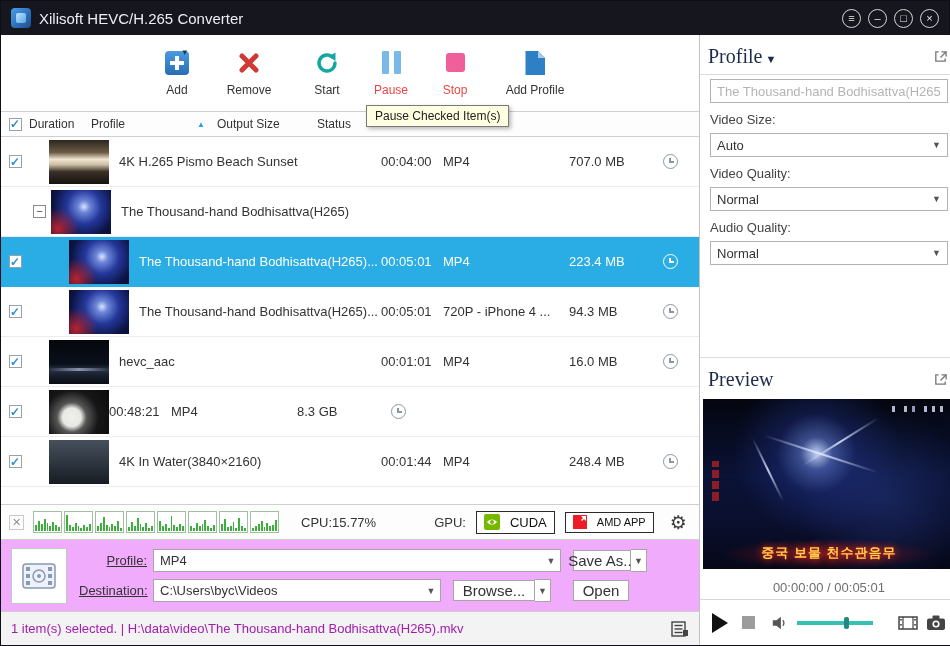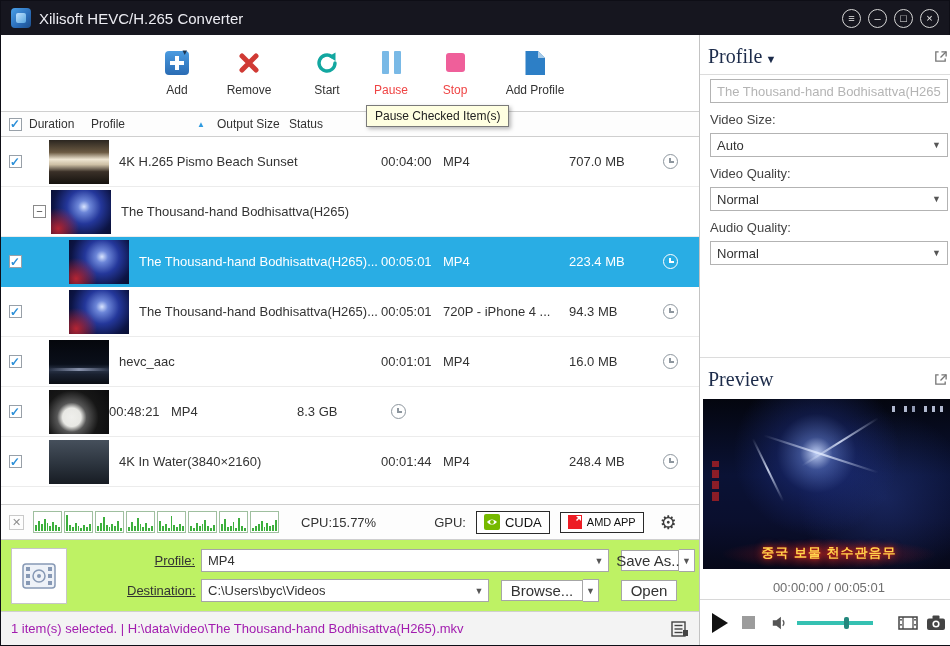--- a/index.html
+++ b/index.html
@@ -41,21 +41,21 @@
   
   .tooltip { position:absolute; left:365px; top:70px; z-index:60; background:#ffffe1; border:1px solid #7a7a7a;
              padding:3px 8px; font-size:12px; color:#222; box-shadow:2px 2px 4px rgba(0,0,0,.28); white-space:nowrap; }
 
   
   .thead { height:26px; flex:none; display:flex; align-items:center; font-size:12px; color:#333;
            border-top:1px solid #cfcfcf; border-bottom:1px solid #cfcfcf; position:relative; background:#fdfdfd; }
   .h-check { width:28px; display:flex; justify-content:center; }
   .h-name { flex:1; padding-left:2px; }
   .h-dur { width:62px; } .h-prof { width:126px; }
-  .h-size { width:72px; } .h-status { width:58px; }
+  .h-size { width:72px; } .h-status { width:58px;margin-left:28px; }
   .sortmark { position:absolute; left:196px; top:8px; font-size:8px; color:#2f9be0; }
 
   .tbody { flex:1; min-height:0; overflow:hidden; background:#fff; }
   .trow { height:50px; display:flex; align-items:center; border-bottom:1px solid #ececec; font-size:13px; color:#333; }
   .c-check { width:28px; flex:none; display:flex; justify-content:center; }
   .checkbox { width:13px; height:13px; border:1px solid #98a0a8; background:#fff; display:inline-flex;
               align-items:center; justify-content:center; cursor:pointer; }
   .checkbox.checked::after { content:"✓"; color:#2b8fd8; font-size:12px; font-weight:bold; line-height:1; }
   .group-toggle { display:none; width:13px; height:13px; flex:none; border:1px solid #8a8a8a; background:#fff;
                   font-size:11px; line-height:10px; text-align:center; color:#444; margin-left:4px; cursor:pointer; }
@@ -86,27 +86,27 @@
   
   .meterbar { height:35px; flex:none; border-top:1px solid #cfcfcf; display:flex; align-items:center; padding:0 8px; background:#fdfdfd; }
   .meter-close { width:15px; height:15px; border:1px solid #c9c9c9; color:#8e8e8e; font-size:11px; line-height:1;
                  display:flex; align-items:center; justify-content:center; cursor:pointer; }
   .mcells { display:flex; gap:2px; margin-left:9px; }
   .mcell { width:29px; height:22px; border:1px solid #9fbf9f; background:#fff; display:flex; align-items:flex-end; gap:1px; padding:1px; }
   .mbar { width:2px; background:#3daf3d; }
   .cpu-label { margin-left:22px; font-size:13px; color:#333; }
   .gpu-label { margin-left:58px; font-size:13px; color:#333; }
   .badge { height:23px; border:1px solid #2a2a2a; background:#fff; display:flex; align-items:center;
-           padding:0 7px; gap:5px; cursor:pointer; }
+           padding:0 7px; gap:10px; cursor:pointer; }
   .badge-cuda { margin-left:10px; font-size:13px; color:#111; }
   .badge-amd { margin-left:10px; font-size:11px; color:#111; height:21px; }
   .gear { margin-left:16px; font-size:19px; color:#3c3c3c; cursor:pointer; }
 
   
-  .outputbar { height:72px; flex:none; background:#bef264; border-top:1px solid #cfcfcf; display:flex; align-items:center; padding:0 10px;gap:48px; }
+  .outputbar { height:72px; flex:none; background:#f0abfc; border-top:1px solid #cfcfcf; display:flex; align-items:center; padding:0 10px; }
   .filmbox { width:56px; height:56px; flex:none; background:#fff; border:1px solid #c6c6c6; display:flex; align-items:center; justify-content:center; }
   .outrows { flex:1; display:flex; flex-direction:column; gap:7px; margin-left:12px; }
   .outrow { display:flex; align-items:center; height:23px; }
   .outlabel { width:68px; flex:none; text-align:right; font-size:13px; color:#333; text-decoration:underline; margin-right:6px; }
   .combo { height:23px; border:1px solid #a6a6a6; background:#fff; display:flex; align-items:center;
            font-size:13px; color:#333; padding-left:6px; cursor:pointer; }
   .combo .arrow { margin-left:auto; width:18px; text-align:center; color:#555; font-size:9px; }
   .combo-profile { width:408px; } .combo-dest { width:288px; }
   .btn { height:21px; border:1px solid #a6a6a6; background:#fff; font-size:15px; color:#333;
          display:flex; align-items:center; justify-content:center; padding:1px 10px; cursor:pointer; white-space:nowrap; }

